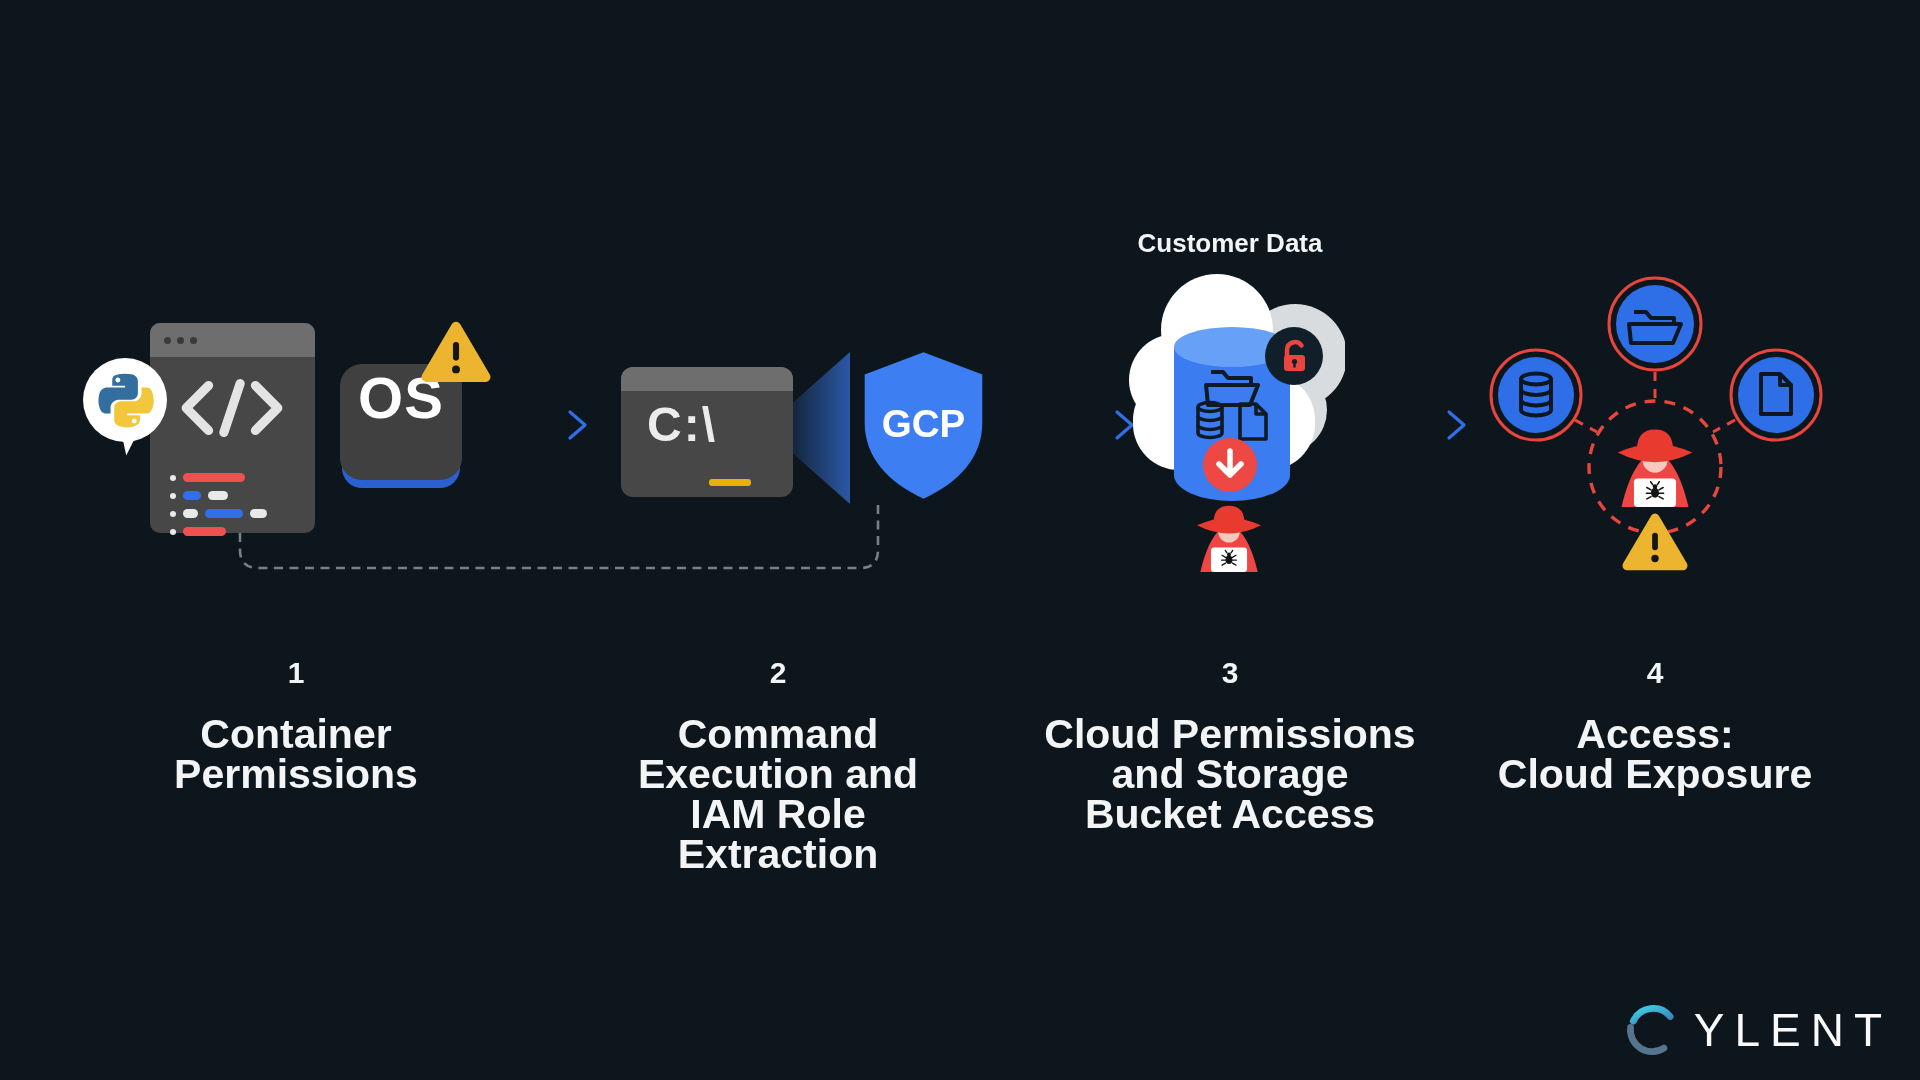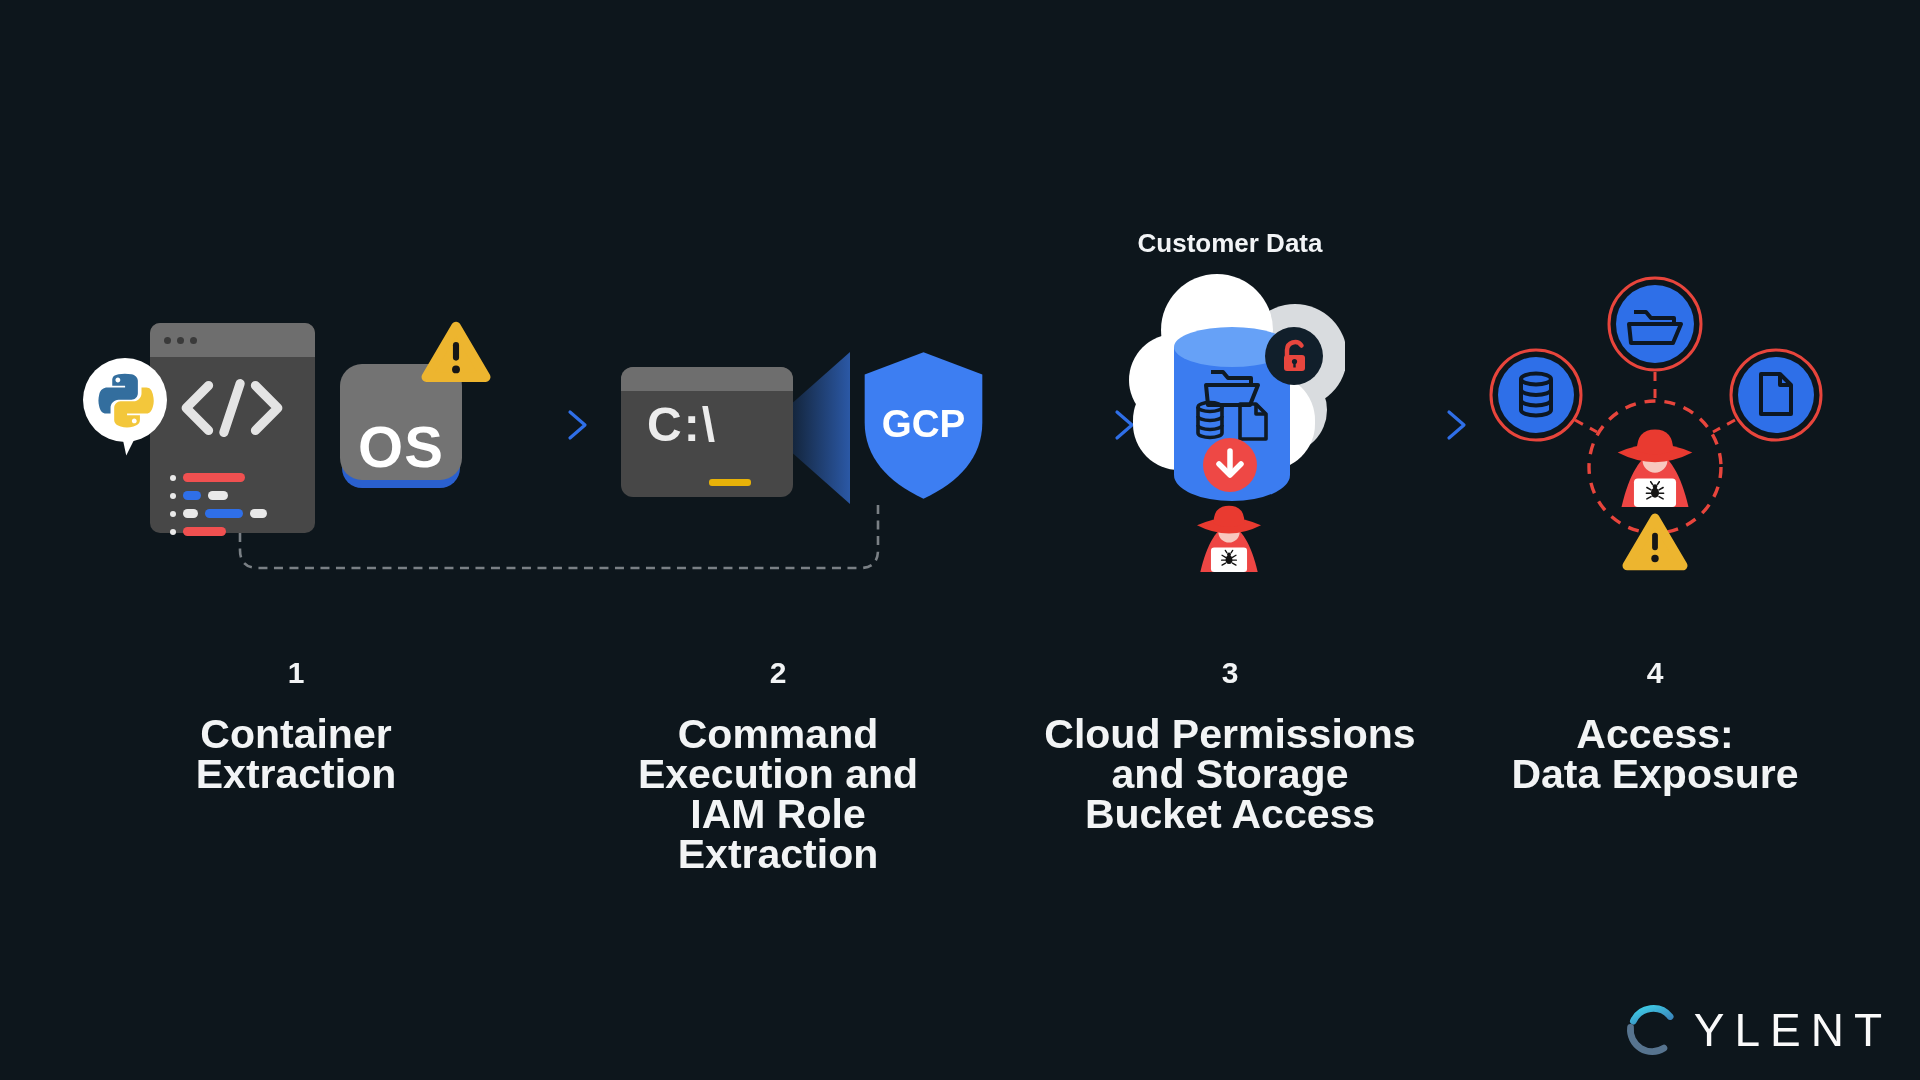--- a/index.html
+++ b/index.html
@@ -37,22 +37,22 @@
     left:83px;top:358px;width:84px;height:84px;border-radius:50%;
     background:#ffffff;display:flex;align-items:center;justify-content:center;
   }
   .py-tail{
     left:124px;top:434px;width:0;height:0;
     border-top:20px solid #ffffff;border-right:16px solid transparent;
     transform:rotate(-12deg);
   }
   .os-badge{
     left:340px;top:364px;width:122px;height:116px;border-radius:22px;
-    background:#737373;box-shadow:0 10px 0 -2px #2a60cf;
-    display:flex;align-items:flex-end;justify-content:center;
+    background:#404040;box-shadow:0 10px 0 -2px #2a60cf;
+    display:flex;align-items:flex-start;justify-content:center;
     font-size:58px;font-weight:bold;color:#ffffff;letter-spacing:1px;
   }
   .warn-step1{left:421px;top:321px;}
   .warn-step4{left:1622px;top:513px;}
 
   
   .terminal{
     left:621px;top:367px;width:172px;height:130px;
     background:#474747;border-radius:12px;
   }
@@ -380,38 +380,38 @@
   <svg width="66" height="60" viewBox="0 0 64 58">
     <path d="M32 5 L59 51 H5 Z" fill="#edb52f" stroke="#edb52f" stroke-width="9" stroke-linejoin="round"></path>
     <rect x="29.2" y="19" width="5.6" height="17" rx="2.8" fill="#161616"></rect>
     <circle cx="32" cy="44" r="3.6" fill="#161616"></circle>
   </svg>
 </div>
 
 <div class="abs step-label lbl1">
   <div class="step-num">1</div>
   <div class="step-line">Container</div>
-  <div class="step-line">Extraction</div>
+  <div class="step-line">Permissions</div>
 </div>
 <div class="abs step-label lbl2">
   <div class="step-num">2</div>
   <div class="step-line">Command</div>
   <div class="step-line">Execution and</div>
   <div class="step-line">IAM Role Extraction</div>
 </div>
 <div class="abs step-label lbl3">
   <div class="step-num">3</div>
   <div class="step-line">Cloud Permissions</div>
   <div class="step-line">and Storage</div>
   <div class="step-line">Bucket Access</div>
 </div>
 <div class="abs step-label lbl4">
   <div class="step-num">4</div>
   <div class="step-line">Access:</div>
-  <div class="step-line">Data Exposure</div>
+  <div class="step-line">Cloud Exposure</div>
 </div>
 
 <div class="abs brand">
   <svg width="56" height="56" viewBox="0 0 54 54">
     <defs>
       <linearGradient id="lgrad" x1="0" y1="0" x2="1" y2="1">
         <stop offset="0" stop-color="#3fd0e8"></stop>
           <stop offset="1" stop-color="#3a7fb8"></stop>
       </linearGradient>
     </defs>

